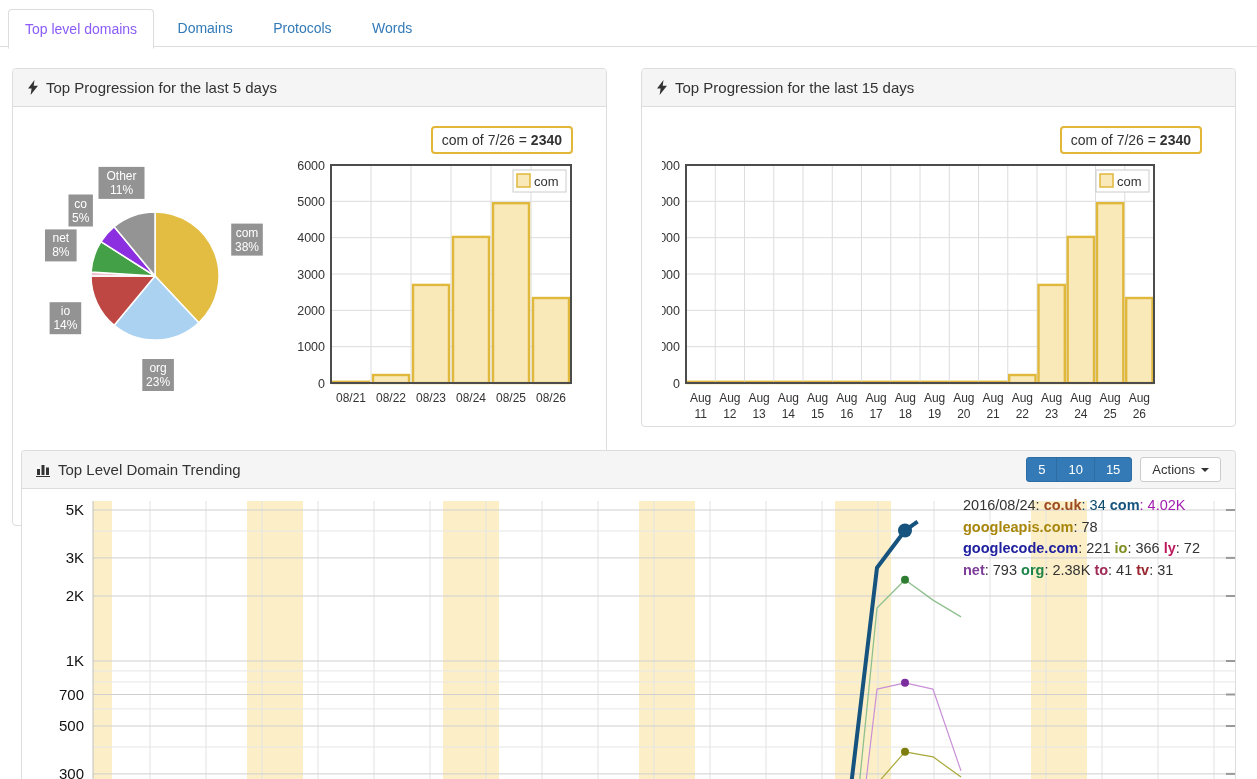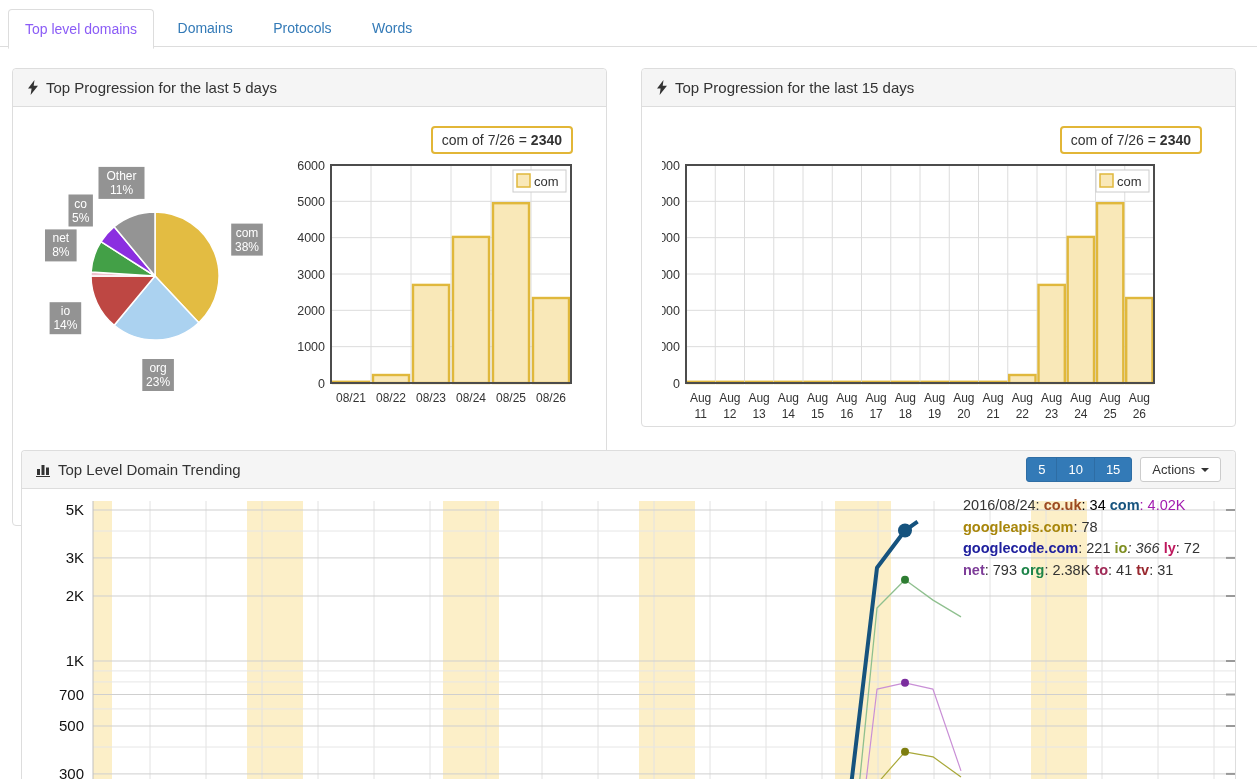--- a/index.html
+++ b/index.html
@@ -314,21 +314,21 @@
           <polyline points="827.0,314.0 855.0,78.8 883.0,41.5 895.6,32.7" fill="none" stroke="#16537E" stroke-width="4" stroke-linejoin="round"></polyline>
           <circle cx="883.0" cy="41.5" r="7" fill="#16537E"></circle>
           <polyline points="827.0,397.9 855.0,119.0 883.0,90.7 911.0,111.1 939.0,127.9" fill="none" stroke="#8FC08F" stroke-width="1.3" stroke-linejoin="round"></polyline>
           <circle cx="883.0" cy="90.7" r="4" fill="#2E7D32"></circle>
           <polyline points="827.0,435.9 855.0,200.2 883.0,193.8 911.0,200.2 939.0,281.9" fill="none" stroke="#C98FD6" stroke-width="1.2" stroke-linejoin="round"></polyline>
           <circle cx="883.0" cy="193.8" r="4" fill="#7B2D9E"></circle>
           <polyline points="855.0,294.8 883.0,262.8 911.0,267.8 939.0,288.1" fill="none" stroke="#A8A838" stroke-width="1.2" stroke-linejoin="round"></polyline>
           <circle cx="883.0" cy="262.8" r="4" fill="#7E7E10"></circle>
         </svg>
       <div class="trend-tooltip" id="trendTooltip">
-          <div><span style="color: rgb(51, 51, 51);">2016/08/24: </span><b style="color: rgb(156, 74, 33);">co.uk</b><span style="color: #000000; text-align: center;">: 34 </span><b style="color: rgb(22, 83, 126);">com</b><span style="color: #a21caf;">: 4.02K</span></div>
+          <div><span style="color: rgb(51, 51, 51);">2016/08/24: </span><b style="color: rgb(156, 74, 33);">co.uk</b><span style="color: #0c4a6e; text-align: center;">: 34 </span><b style="color: rgb(22, 83, 126);">com</b><span style="color: #a21caf;">: 4.02K</span></div>
           <div><b style="color: rgb(168, 134, 11);">googleapis.com</b><span style="color: rgb(51, 51, 51);">: 78</span></div>
-          <div><b style="color: rgb(32, 33, 158);">googlecode.com</b><span style="color: rgb(51, 51, 51);">: 221 </span><b style="color: rgb(126, 142, 32);">io</b><span style="color: rgb(51, 51, 51); font-style: italic;">: 366 </span><b style="color: #be185d;">ly</b><span style="color: rgb(51, 51, 51);">: 72</span></div>
+          <div><b style="color: rgb(32, 33, 158);">googlecode.com</b><span style="color: rgb(51, 51, 51);">: 221 </span><b style="color: rgb(126, 142, 32);">io</b><span style="color: rgb(51, 51, 51);">: 366 </span><b style="color: #be185d;">ly</b><span style="color: rgb(51, 51, 51);">: 72</span></div>
           <div><b style="color: rgb(125, 60, 152);">net</b><span style="color: rgb(51, 51, 51);">: 793 </span><b style="color: rgb(30, 132, 73);">org</b><span style="color: rgb(51, 51, 51);">: 2.38K </span><b style="color: rgb(160, 43, 88);">to</b><span style="color: rgb(51, 51, 51);">: 41 </span><b style="color: rgb(153, 39, 46);">tv</b><span style="color: rgb(51, 51, 51);">: 31</span></div>
         </div>
     </div>
   </div>
 
 </div>
 
 </body></html>

